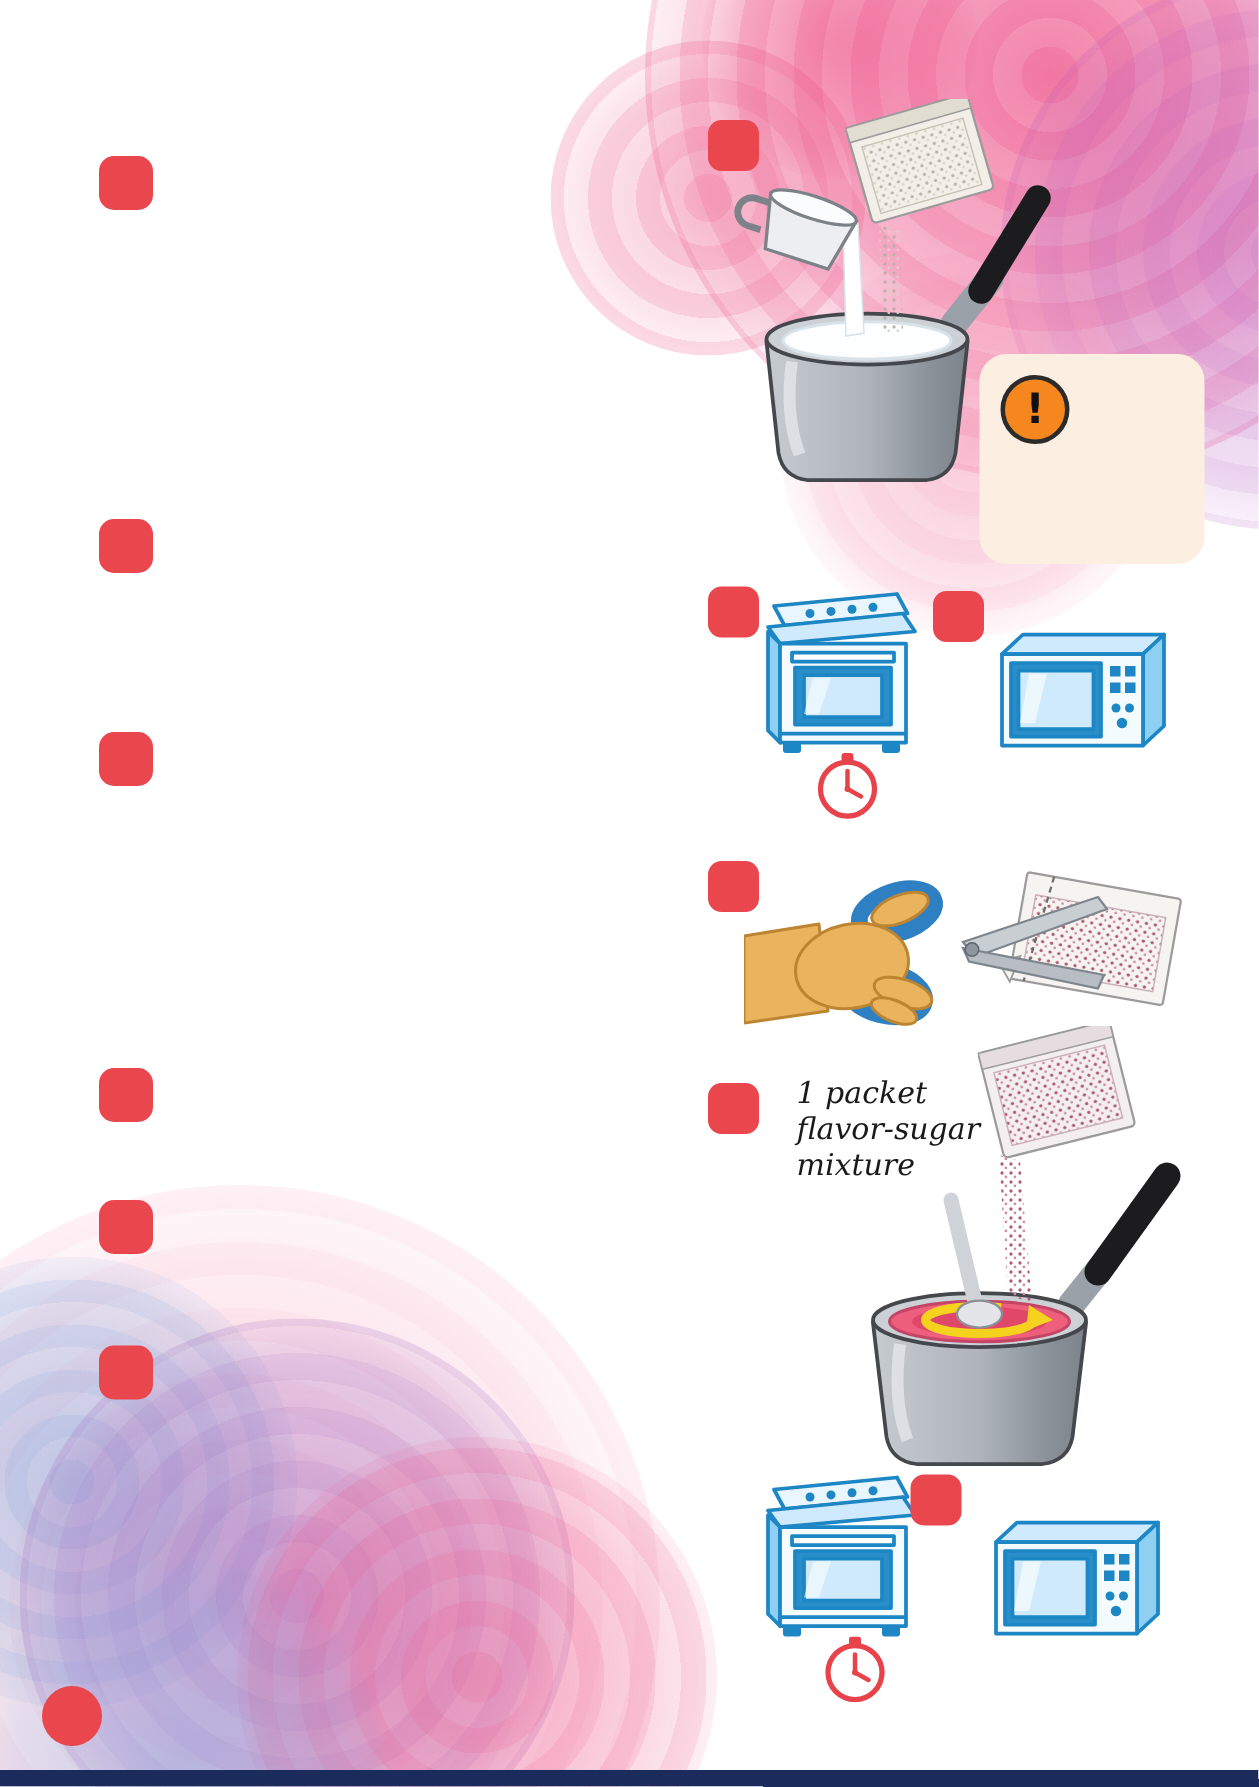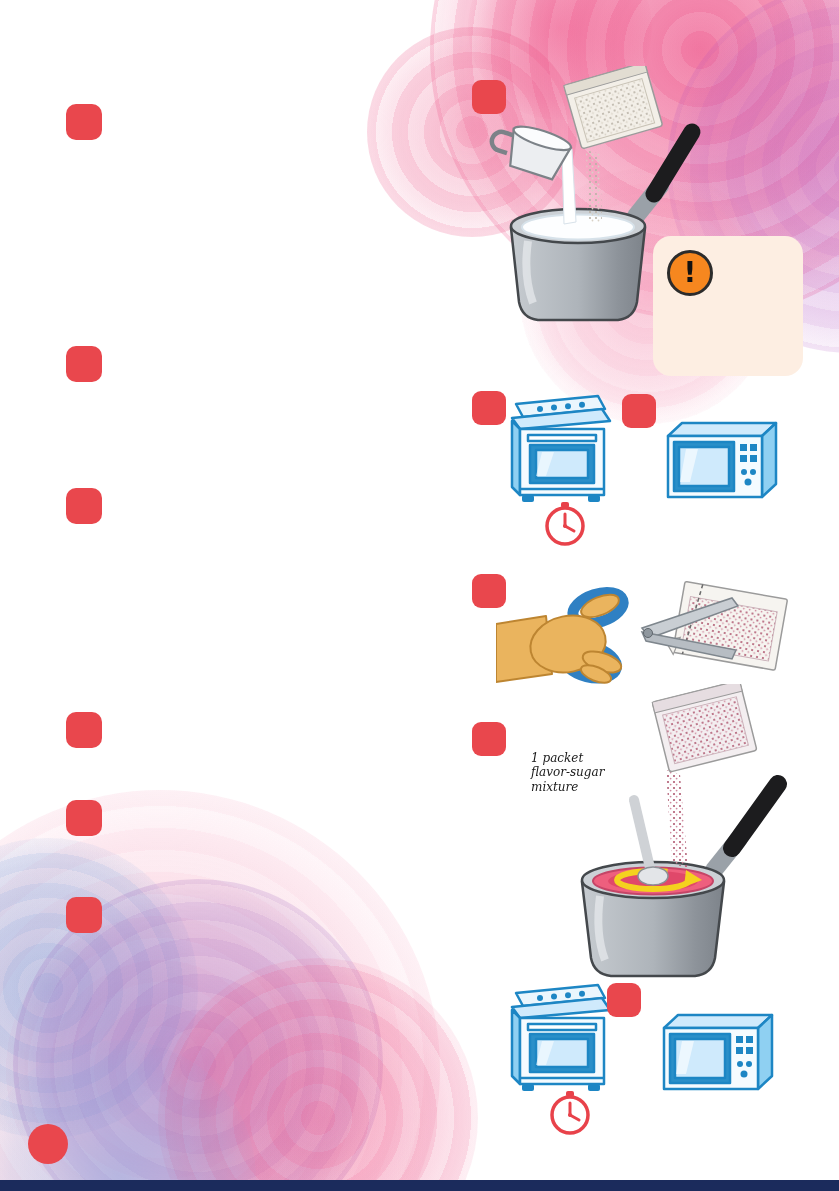--- a/index.html
+++ b/index.html
@@ -22,23 +22,22 @@
   }
   .warning-icon {
     position:absolute; left:14px; top:14px; width:46px; height:46px;
     border-radius:50%; background:#f6871f; border:3px solid #2b2b2b;
     color:#111; font-weight:bold; font-size:28px; line-height:1;
     display:flex; align-items:center; justify-content:center;
     font-family:"DejaVu Sans", sans-serif;
   }
   .packet-note {
     position:absolute; left:531px; top:716px; z-index:3;
-    font-style:italic; font-size:12px; line-height:1.2; color:#1a1a1a;
+    font-style:italic; font-size:20px; line-height:1.2; color:#1a1a1a;
     font-family:"DejaVu Serif", serif;
-    margin-top:35px;
   }
   .footer-bar {
     position:absolute; left:0; bottom:0; width:839px; height:11px;
     background:#1b2b5c; z-index:4;
   }
   .page-badge {
     position:absolute; left:28px; top:1124px; width:40px; height:40px;
     border-radius:50%; background:#e9474d; z-index:3;
   }
 </style>

